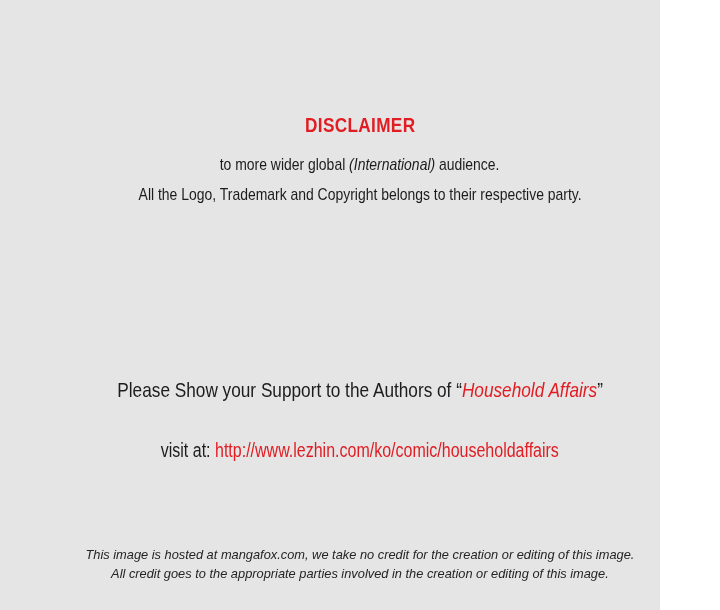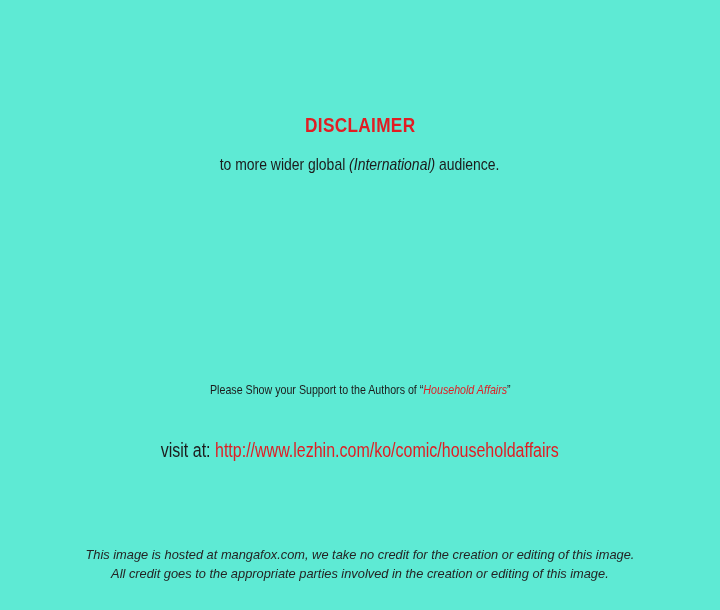--- a/index.html
+++ b/index.html
@@ -2,23 +2,23 @@
 <html style="--red: #e11d23;"><head>
 <meta charset="utf-8">
 <style>
   html, body {
     margin: 0;
     padding: 0;
     background: #ffffff;
   }
   .page {
     position: relative;
-    width: 720px;
+    width: 660px;
     height: 610px;
-    background: #5eead4;
+    background: #e5e5e5;
     overflow: hidden;
     font-family: "Liberation Sans", sans-serif;
     color: #1c1c1c;
   }
   .row {
     position: absolute;
     left: 0;
     width: 720px;
     text-align: center;
   }
@@ -38,21 +38,21 @@
     letter-spacing: 0.4px;
     transform: scaleX(0.86);
   }
   .body-block { top: 150px; }
   .body-block .line {
     font-size: 17px;
     line-height: 30px;
   }
   .support-block { top: 376px; }
   .support-block .line {
-    font-size: 13px;
+    font-size: 21px;
     line-height: 27px;
   }
   .em { font-style: italic; }
   .red { color: var(--red, #e11d23); }
   .visit-row { top: 436px; }
   .visit-line {
     font-size: 20px;
     line-height: 28px;
     transform: scaleX(0.80);
   }
@@ -70,20 +70,23 @@
 <div class="page">
 
   <div class="row title-row">
     <span class="cond title">DISCLAIMER</span>
   </div>
 
   <div class="row body-block">
     <div class="line">
       <span class="cond"><span>to more wider global </span><span class="em">(International)</span><span> audience.</span></span>
     </div>
+    <div class="line">
+      <span class="cond">All the Logo, Trademark and Copyright belongs to their respective party.</span>
+    </div>
   </div>
 
   <div class="row support-block">
     <div class="line">
       <span class="cond"><span>Please Show your Support to the Authors of “</span><span class="em red">Household Affairs</span><span>”</span></span>
     </div>
   </div>
 
   <div class="row visit-row">
     <span class="cond visit-line"><span>visit at: </span><span class="red">http://www.lezhin.com/ko/comic/householdaffairs</span></span>

